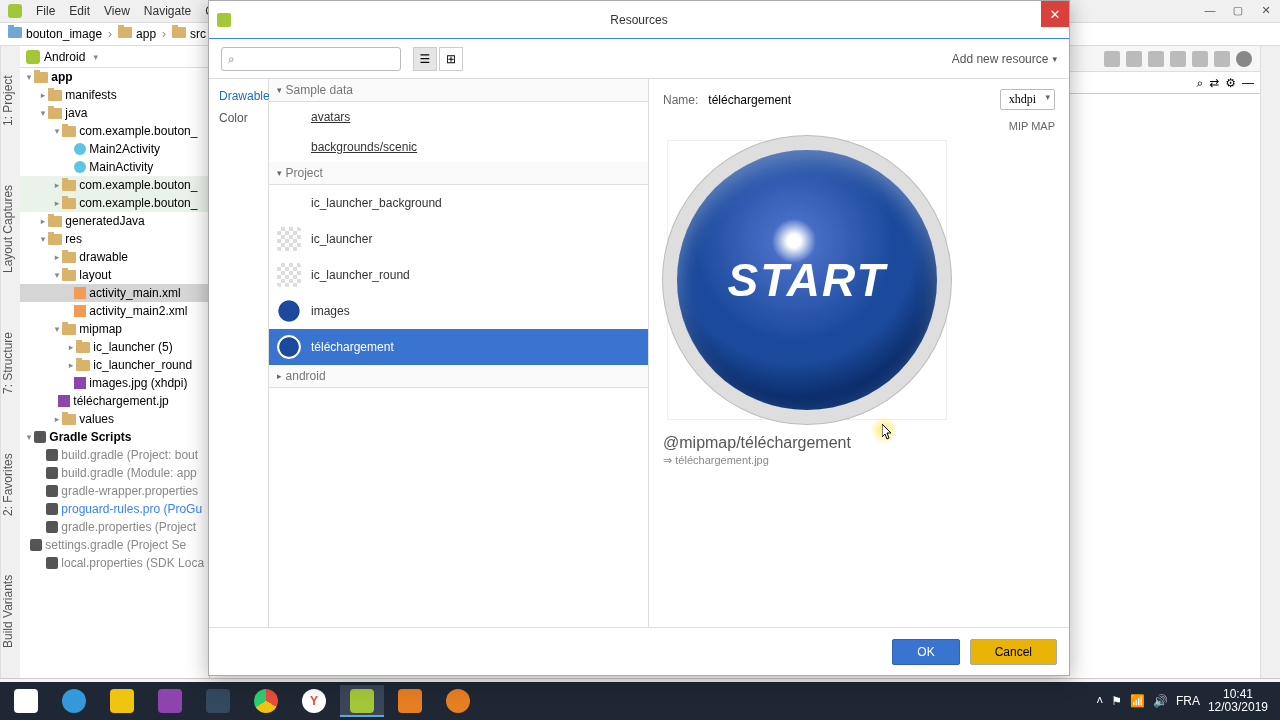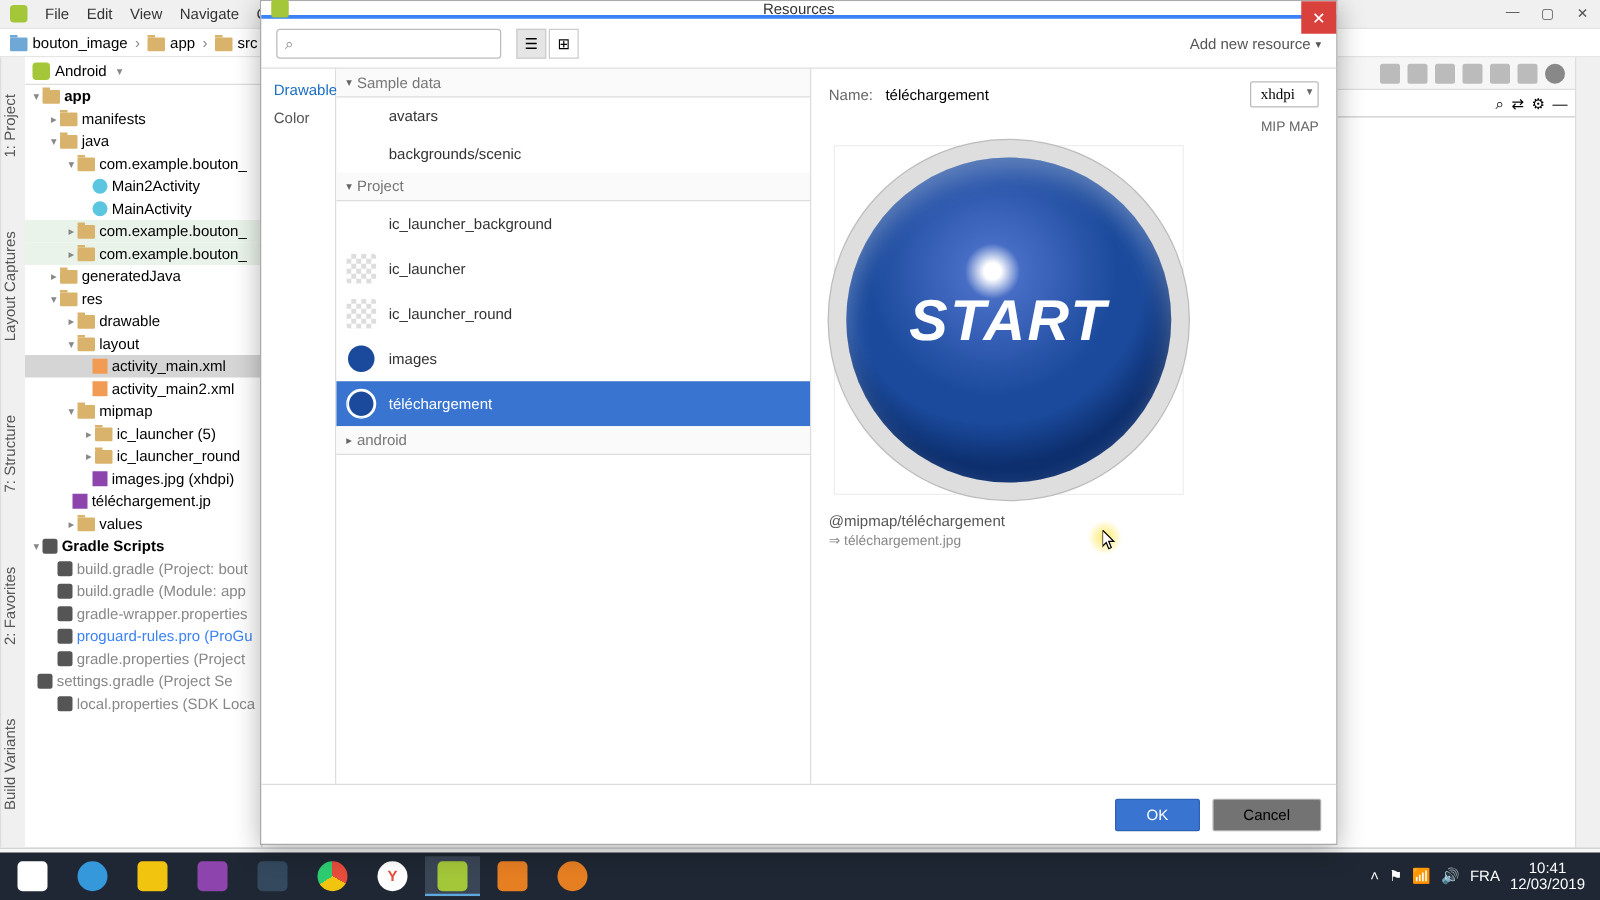--- a/index.html
+++ b/index.html
@@ -3,21 +3,21 @@
 <meta charset="utf-8">
 <style>
 * { margin: 0; padding: 0; box-sizing: border-box; font-family: "Segoe UI", Tahoma, sans-serif; font-size: 12px; }
 body { width: 1280px; height: 720px; background: #f0f0f0; overflow: hidden; position: relative; }
 
 
 .ide-window { width: 100%; height: 100%; background: #fff; display: flex; flex-direction: column; }
 .ide-menubar { height: 22px; background: #f0f0f0; display: flex; align-items: center; padding: 0 8px; gap: 14px; }
 .ide-menubar span { color: #333; }
 .ide-breadcrumb { height: 24px; background: #fff; border-top: 1px solid #ddd; border-bottom: 1px solid #ddd; display: flex; align-items: center; padding: 0 8px; gap: 4px; }
-.bc-item { display: flex; align-items: flex-end; gap: 4px; }
+.bc-item { display: flex; align-items: flex-start; gap: 4px; }
 .bc-sep::after { content: "›"; color: #888; margin: 0 2px; }
 .folder-ico { width: 14px; height: 11px; background: #d9b36c; border-radius: 1px; display: inline-block; position: relative; }
 .folder-ico.blue { background: #6fa8d6; }
 .folder-ico::before { content:""; position:absolute; top:-2px; left:0; width:6px; height:2px; background:inherit; }
 
 .ide-body { flex: 1; display: flex; }
 .left-gutter { width: 20px; background: #f0f0f0; border-right: 1px solid #ddd; writing-mode: vertical-rl; transform: rotate(180deg); display: flex; justify-content: space-around; font-size: 10px; color: #555; }
 .project-panel { width: 190px; background: #fff; border-right: 1px solid #ccc; display: flex; flex-direction: column; }
 .panel-header { height: 22px; background: #fff; border-bottom: 1px solid #ddd; display: flex; align-items: center; padding: 0 6px; gap: 4px; }
 .android-ico { width: 14px; height: 14px; background: #a4c639; border-radius: 3px; display:inline-block; }
@@ -39,60 +39,60 @@
 .prop-row { height:18px; display:flex; align-items:center; font-size:11px; }
 .prop-key { width: 90px; overflow:hidden; text-overflow:ellipsis; color:#333; }
 .prop-val { color:#3b6fb5; }
 .prop-chip { width:14px; height:12px; background:#4a90c0; display:inline-block; }
 
 .bottom-bar { height: 22px; border-top:1px solid #ccc; background:#f6f6f6; display:flex; align-items:center; gap:16px; padding:0 8px; font-size:11px; }
 .status-bar { height: 20px; border-top:1px solid #ccc; display:flex; align-items:center; padding:0 8px; font-size:11px; justify-content:space-between; }
 
 
 .modal { position: absolute; left: 208px; top: 0; width: 862px; height: 676px; background: #fff; border: 1px solid #aaa; box-shadow: 0 4px 20px rgba(0,0,0,0.3); display: flex; flex-direction: column; z-index: 100; }
-.modal-title { height: 14px; background: #fff; display: flex; align-items: center; justify-content: center; position: relative; border-bottom: 3px solid #3b82f6; }
+.modal-title { height: 38px; background: #fff; display: flex; align-items: center; justify-content: center; position: relative; border-bottom: 1px solid #3b82f6; }
 .modal-title .title { font-size: 12px; color: #333; }
 .modal-title .close { position: absolute; right: 0; top: 0; width: 28px; height: 26px; background: #d9413d; color:#fff; display:flex; align-items:center; justify-content:center; font-size:13px; }
 .modal-title .as-ico { position:absolute; left:8px; width:14px; height:14px; background:#a4c639; border-radius:2px; }
 .modal-toolbar { height: 40px; display:flex; align-items:center; padding: 0 12px; gap:12px; border-bottom:1px solid #ddd; }
 .search-box { border:1px solid #bbb; border-radius:3px; width: 180px; height:24px; display:flex; align-items:center; padding:0 6px; color:#888; }
 .view-toggle { display:flex; gap:2px; }
 .view-btn { width:24px; height:24px; border:1px solid #ccc; display:flex; align-items:center; justify-content:center; background:#fff; }
 .view-btn.active { background:#e5e5e5; }
 .add-new { margin-left:auto; color:#555; display:flex; align-items:center; gap:4px; }
 
 .modal-body { flex:1; display:flex; }
 .modal-cats { width:60px; border-right:1px solid #ddd; padding-top:6px; }
 .cat-item { padding:4px 10px; font-size:12px; color:#555; }
 .cat-item.active { color:#1b6ec2; }
 .modal-list { width: 380px; border-right:1px solid #ddd; overflow:hidden; }
 .list-group-header { padding:4px 8px; font-size:12px; color:#777; border-bottom:1px solid #ddd; background:#fafafa; display:flex; align-items:center; gap:4px; }
 .list-group-header .exp { font-size:9px; color:#666; }
 .list-item { height:36px; display:flex; align-items:center; padding:0 8px; gap:10px; font-size:12px; color:#333; }
-.list-item.sub { height:30px; padding-left:8px; }
+.list-item.sub { height:30px; padding-left:8px;text-decoration:underline; }
 .list-item .thumb { width:24px; height:24px; background:#ddd; border-radius:3px; flex-shrink:0; }
 .list-item .thumb.checker { background: repeating-conic-gradient(#ddd 0 25%, #fff 0 50%) 0/8px 8px; }
 .list-item .thumb.blue-circle { background: radial-gradient(circle, #1b4a9c 60%, #fff 65%); border-radius:50%; }
 .list-item.selected { background:#3874d0; color:#fff; }
 .list-item.selected .thumb.blue-circle { border:1px solid #fff; }
 
 .modal-preview { flex:1; padding: 10px 14px; display:flex; flex-direction:column; }
 .preview-header { display:flex; align-items:center; gap:10px; margin-bottom:10px; }
 .preview-header .name-label { color:#666; }
 .preview-header .name-val { flex:1; }
 .density-select { border:1px solid #bbb; border-radius:2px; padding:2px 18px 2px 8px; position:relative;font-family:Liberation Serif, serif; }
 .density-select::after { content:"▾"; position:absolute; right:4px; font-size:9px; color:#666; }
 .mipmap-label { text-align:right; color:#666; font-size:11px; margin-bottom:4px; }
 .preview-image { width: 280px; height: 280px; margin: 4px 0 14px 4px; border:1px solid #eee; display:flex; align-items:center; justify-content:center; background:#fff; }
 .start-btn-img { width:260px; height:260px; border-radius:50%; background: radial-gradient(circle at 45% 35%, #fff 3%, #476dc5 10%, #1b4a9c 45%, #1b4a9c 55%, #0d2f6e 70%); box-shadow: 0 0 0 14px #dedede, 0 0 0 15px #bcbcbc, inset 0 10px 20px rgba(255,255,255,0.3); display:flex; align-items:center; justify-content:center; color:#fff; font-size:46px; font-weight:bold; font-style:italic; letter-spacing:2px; }
-.preview-path { color:#555; font-size:12px; }
+.preview-path { color:#555; font-size:16px; }
 .preview-file { color:#888; font-size:11px; margin-top:2px; }
 
 .modal-footer { height:48px; border-top:1px solid #ddd; display:flex; align-items:center; justify-content:flex-end; gap:10px; padding:0 12px; }
-.btn { padding: 5px 24px; border:1px solid #aaa; border-radius:2px; background:#737373; font-size:12px; }
+.btn { padding: 5px 24px; border:1px solid #aaa; border-radius:2px; background:#eab308; font-size:12px; }
 .btn.primary { background:#3874d0; border-color:#2e62b5; color:#fff; }
 
 
 .taskbar { position:absolute; bottom:0; left:0; right:0; height:38px; background:#1e2733; display:flex; align-items:center; padding:0 4px; gap:4px; }
 .task-item { width:44px; height:32px; display:flex; align-items:center; justify-content:center; }
 .task-item.active { background:#3a4556; box-shadow:inset 0 -2px 0 #5fa8de; }
 .task-ico { width:24px; height:24px; border-radius:4px; }
 .tray { margin-left:auto; display:flex; align-items:center; gap:8px; color:#fff; font-size:10px; padding-right:8px; }
 .tray-col { display:flex; flex-direction:column; align-items:center; line-height:1.1; }
 .cursor-highlight { position:absolute; width:28px; height:28px; border-radius:50%; background: radial-gradient(circle, rgba(255,230,80,0.9), rgba(255,230,80,0) 70%); left: 870px; top: 416px; z-index: 200; }

